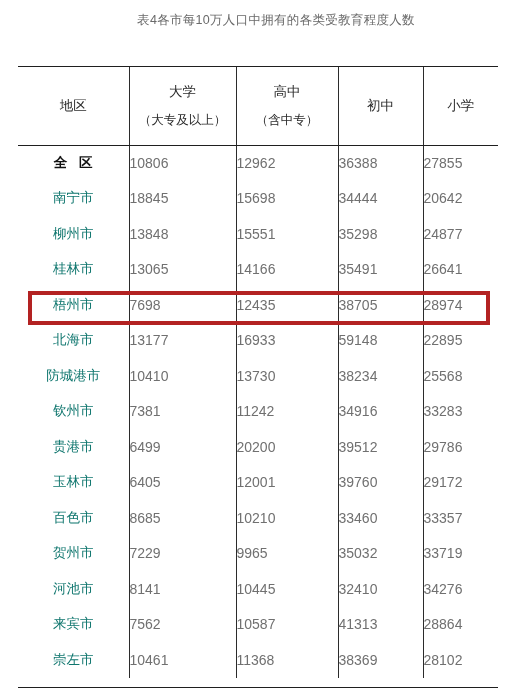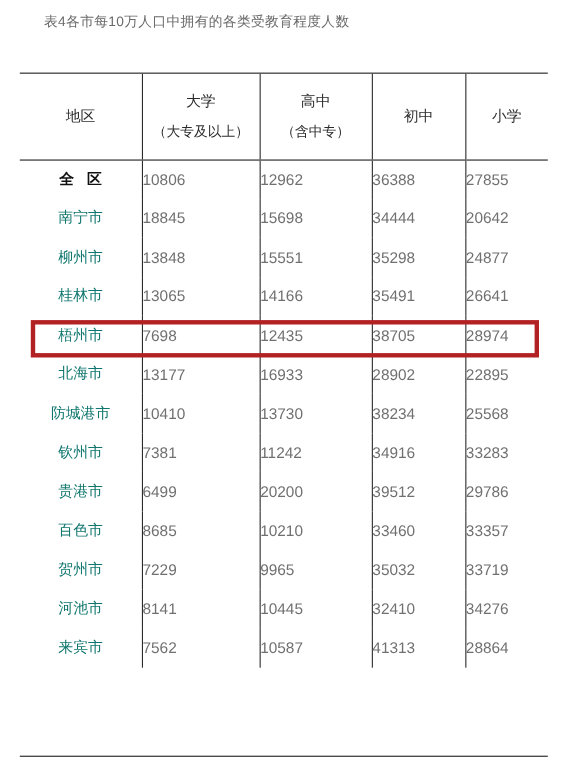--- a/index.html
+++ b/index.html
@@ -19,21 +19,21 @@
   #page {
     width: 512px;
     height: 696px;
     position: relative;
     background: #ffffff;
   }
 
   
   .title-bar {
     width: 512px;
-    text-align: left;
+    text-align: center;
     padding-top: 11px;
     box-sizing: border-box;
     padding-left: 40px;
   }
   .doc-title {
     font-size: 12.5px;
     color: #6a6a6a;
     letter-spacing: 0.3px;
     line-height: 18px;
     white-space: nowrap;
@@ -218,21 +218,21 @@
             <td class="region">梧州市</td>
             <td class="num vdiv">7698</td>
             <td class="num vdiv">12435</td>
             <td class="num vdiv narrow">38705</td>
             <td class="num vdiv narrow">28974</td>
           </tr>
           <tr>
             <td class="region">北海市</td>
             <td class="num vdiv">13177</td>
             <td class="num vdiv">16933</td>
-            <td class="num vdiv narrow">28902</td>
+            <td class="num vdiv narrow">59148</td>
             <td class="num vdiv narrow">22895</td>
           </tr>
           <tr>
             <td class="region">防城港市</td>
             <td class="num vdiv">10410</td>
             <td class="num vdiv">13730</td>
             <td class="num vdiv narrow">38234</td>
             <td class="num vdiv narrow">25568</td>
           </tr>
           <tr>
@@ -243,20 +243,27 @@
             <td class="num vdiv narrow">33283</td>
           </tr>
           <tr>
             <td class="region">贵港市</td>
             <td class="num vdiv">6499</td>
             <td class="num vdiv">20200</td>
             <td class="num vdiv narrow">39512</td>
             <td class="num vdiv narrow">29786</td>
           </tr>
           <tr>
+            <td class="region">玉林市</td>
+            <td class="num vdiv">6405</td>
+            <td class="num vdiv">12001</td>
+            <td class="num vdiv narrow">39760</td>
+            <td class="num vdiv narrow">29172</td>
+          </tr>
+          <tr>
             <td class="region">百色市</td>
             <td class="num vdiv">8685</td>
             <td class="num vdiv">10210</td>
             <td class="num vdiv narrow">33460</td>
             <td class="num vdiv narrow">33357</td>
           </tr>
           <tr>
             <td class="region">贺州市</td>
             <td class="num vdiv">7229</td>
             <td class="num vdiv">9965</td>
@@ -270,19 +277,26 @@
             <td class="num vdiv narrow">32410</td>
             <td class="num vdiv narrow">34276</td>
           </tr>
           <tr>
             <td class="region">来宾市</td>
             <td class="num vdiv">7562</td>
             <td class="num vdiv">10587</td>
             <td class="num vdiv narrow">41313</td>
             <td class="num vdiv narrow">28864</td>
           </tr>
+          <tr>
+            <td class="region">崇左市</td>
+            <td class="num vdiv">10461</td>
+            <td class="num vdiv">11368</td>
+            <td class="num vdiv narrow">38369</td>
+            <td class="num vdiv narrow">28102</td>
+          </tr>
         </tbody>
     </table>
   </div>
 
   <div class="highlight-box" style="border-color: rgb(179, 34, 34);"></div>
 
 </div>
 
 </body></html>

